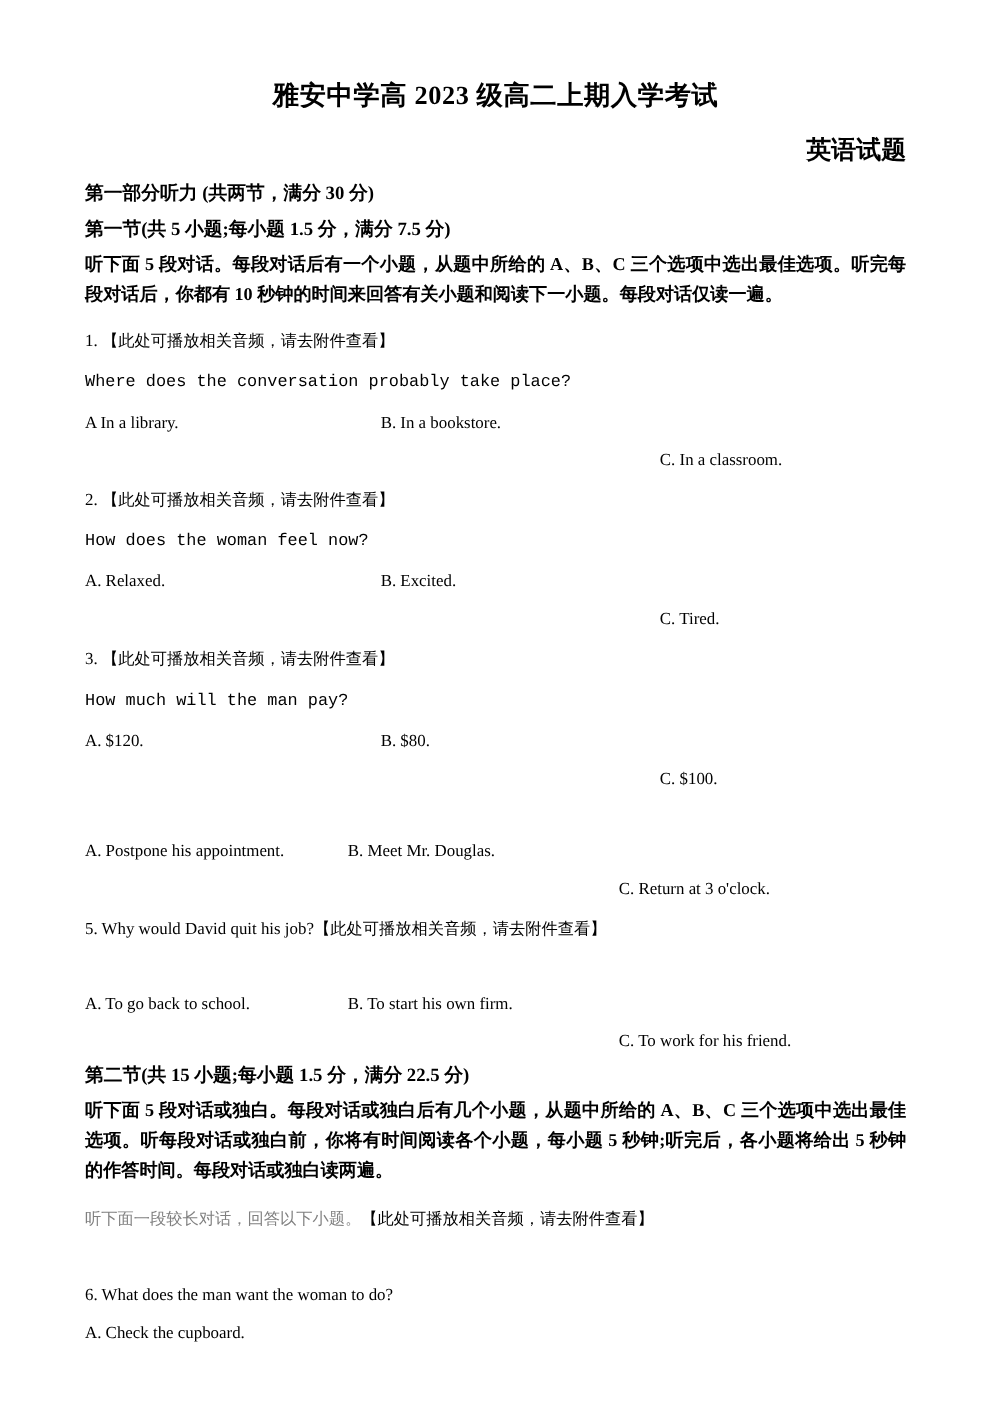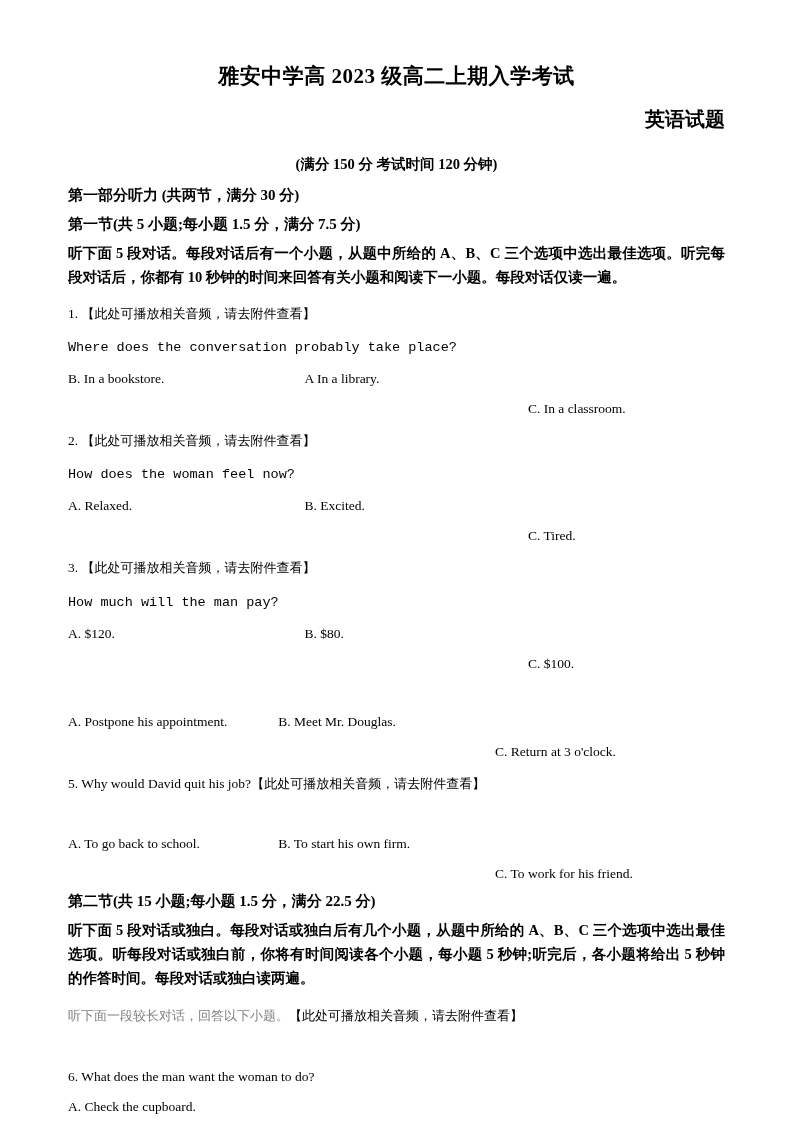--- a/index.html
+++ b/index.html
@@ -100,34 +100,33 @@
   }
   .spacer-30 { height: 30px; }
 </style>
 </head>
 <body>
 
 <div class="page">
 
   <div class="title">雅安中学高 2023 级高二上期入学考试</div>
   <div class="subtitle">英语试题</div>
-  <div class="score-line">(满分 150 分  考试时间 120 分钟)</div>
 
   <div class="section-head">第一部分听力 (共两节，满分 30 分)</div>
   <div class="section-sub">第一节(共 5 小题;每小题 1.5 分，满分 7.5 分)</div>
   <div class="instr">听下面 5 段对话。每段对话后有一个小题，从题中所给的 A、B、C 三个选项中选出最佳选项。听完每段对话后，你都有 10 秒钟的时间来回答有关小题和阅读下一小题。每段对话仅读一遍。</div>
 
   <div class="q-line">
     <span>1.</span>
     <span class="audio-note">【此处可播放相关音频，请去附件查看】</span>
   </div>
   <div class="stem">Where does the conversation probably take place?</div>
   <div class="options">
+    <div class="opt">A  In a library.</div>
     <div class="opt">B. In a bookstore.</div>
-    <div class="opt">A  In a library.</div>
     <div class="opt">C. In a classroom.</div>
   </div>
 
   <div class="q-line">
     <span>2.</span>
     <span class="audio-note">【此处可播放相关音频，请去附件查看】</span>
   </div>
   <div class="stem">How does the woman feel now?</div>
   <div class="options">
     <div class="opt">A. Relaxed.</div>

